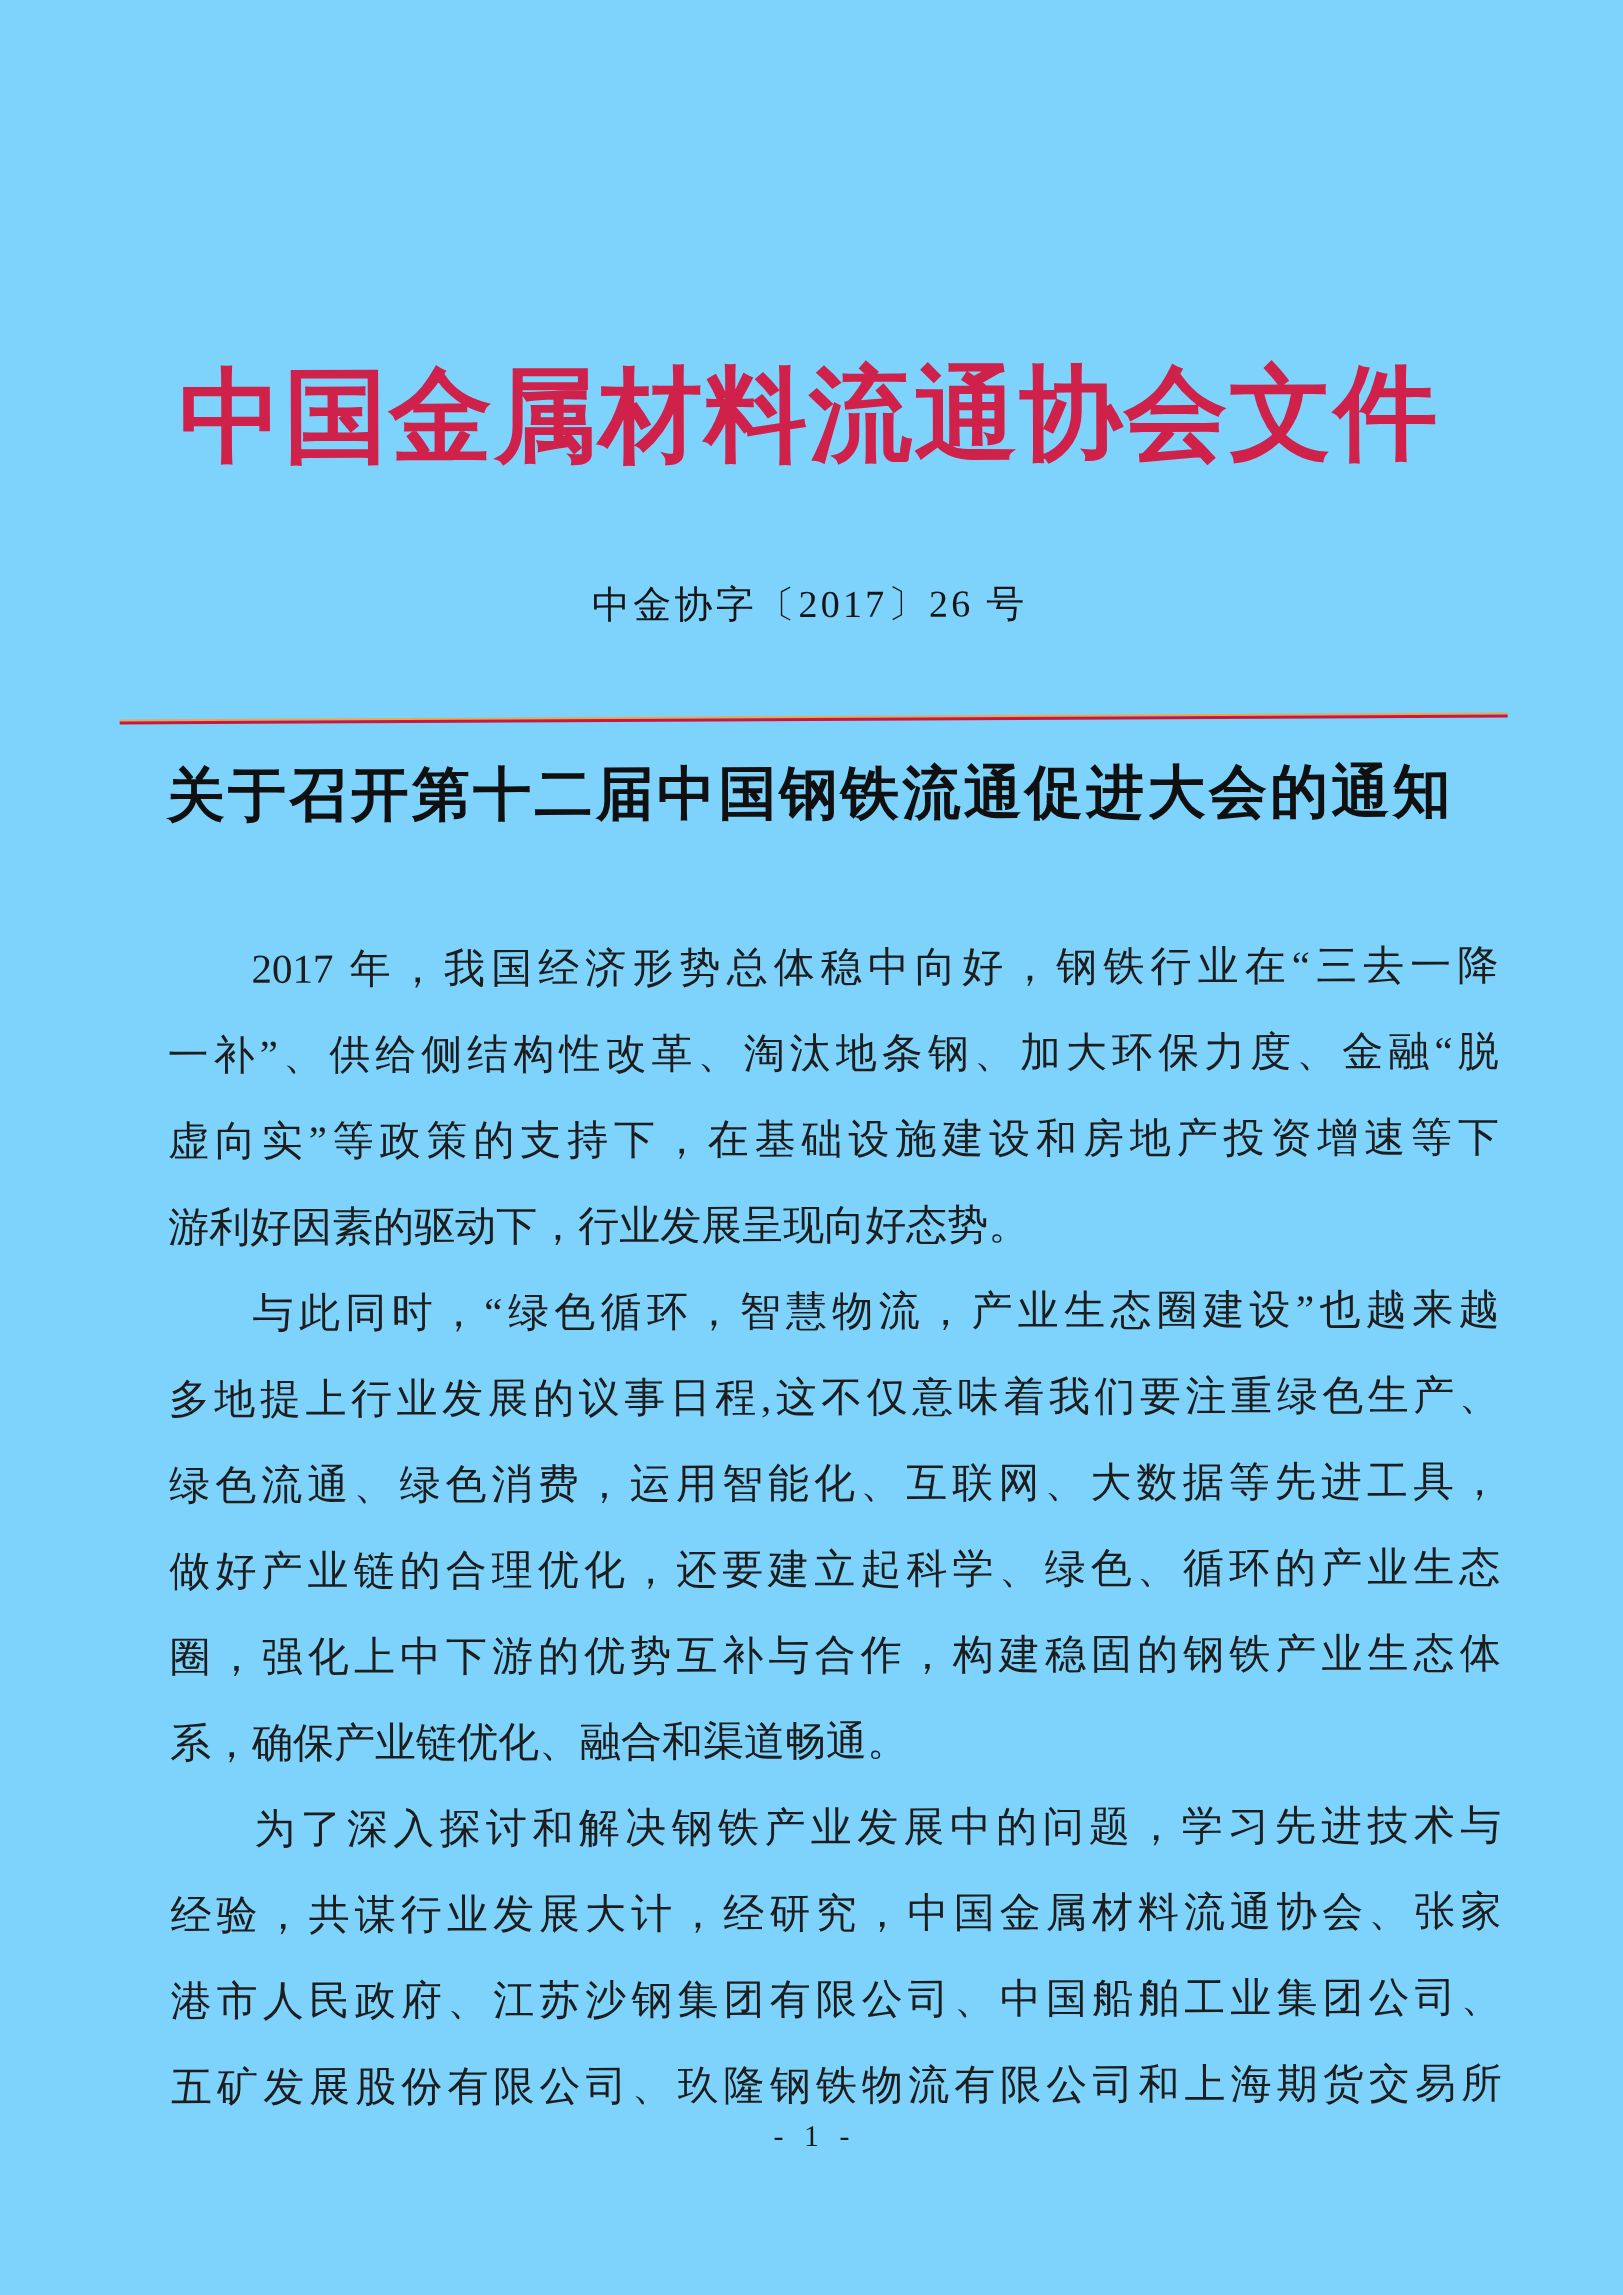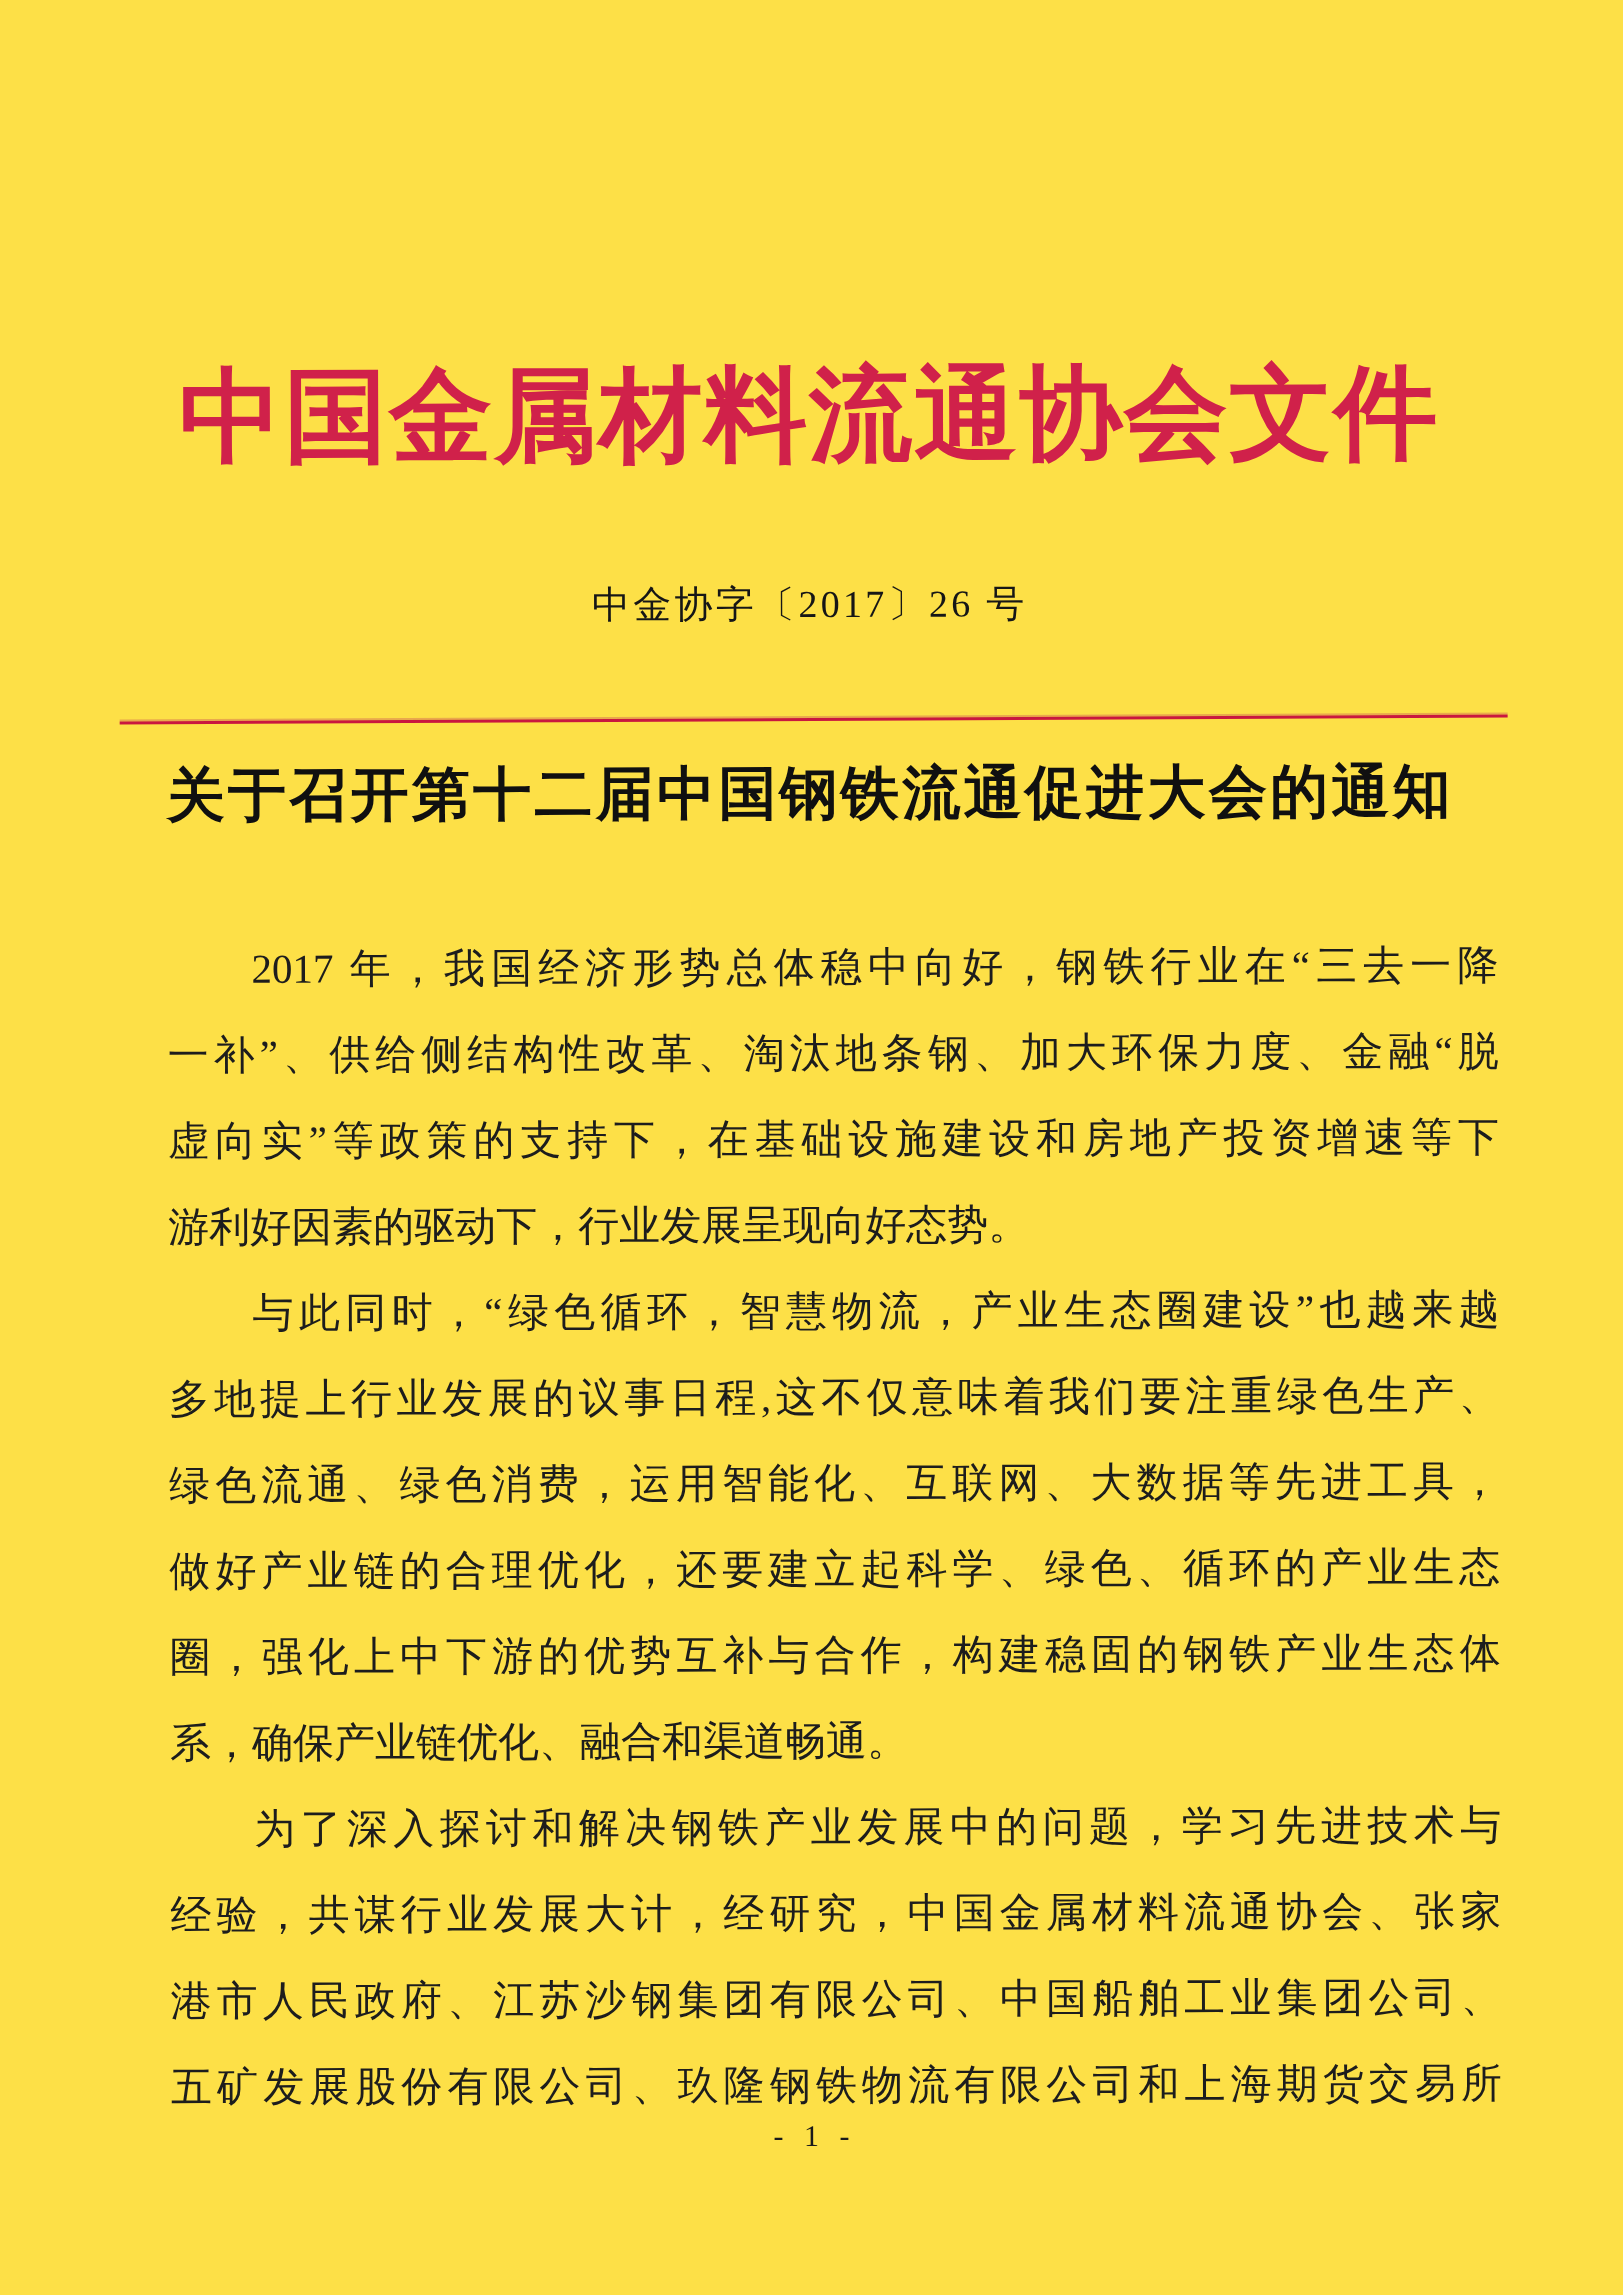--- a/index.html
+++ b/index.html
@@ -5,21 +5,21 @@
   html, body {
     margin: 0;
     padding: 0;
     background: #e8e8e8;
   }
   .page {
     position: relative;
     width: 1623px;
     height: 2295px;
     margin: 0 auto;
-    background: #fde047;
+    background: #7dd3fc;
     overflow: hidden;
     font-family: "Liberation Serif", "DejaVu Serif", serif;
     color: #1d1d1d;
   }
   
   .scan {
     position: absolute;
     inset: 0;
     transform: rotate(-0.18deg);
     transform-origin: 50% 50%;

